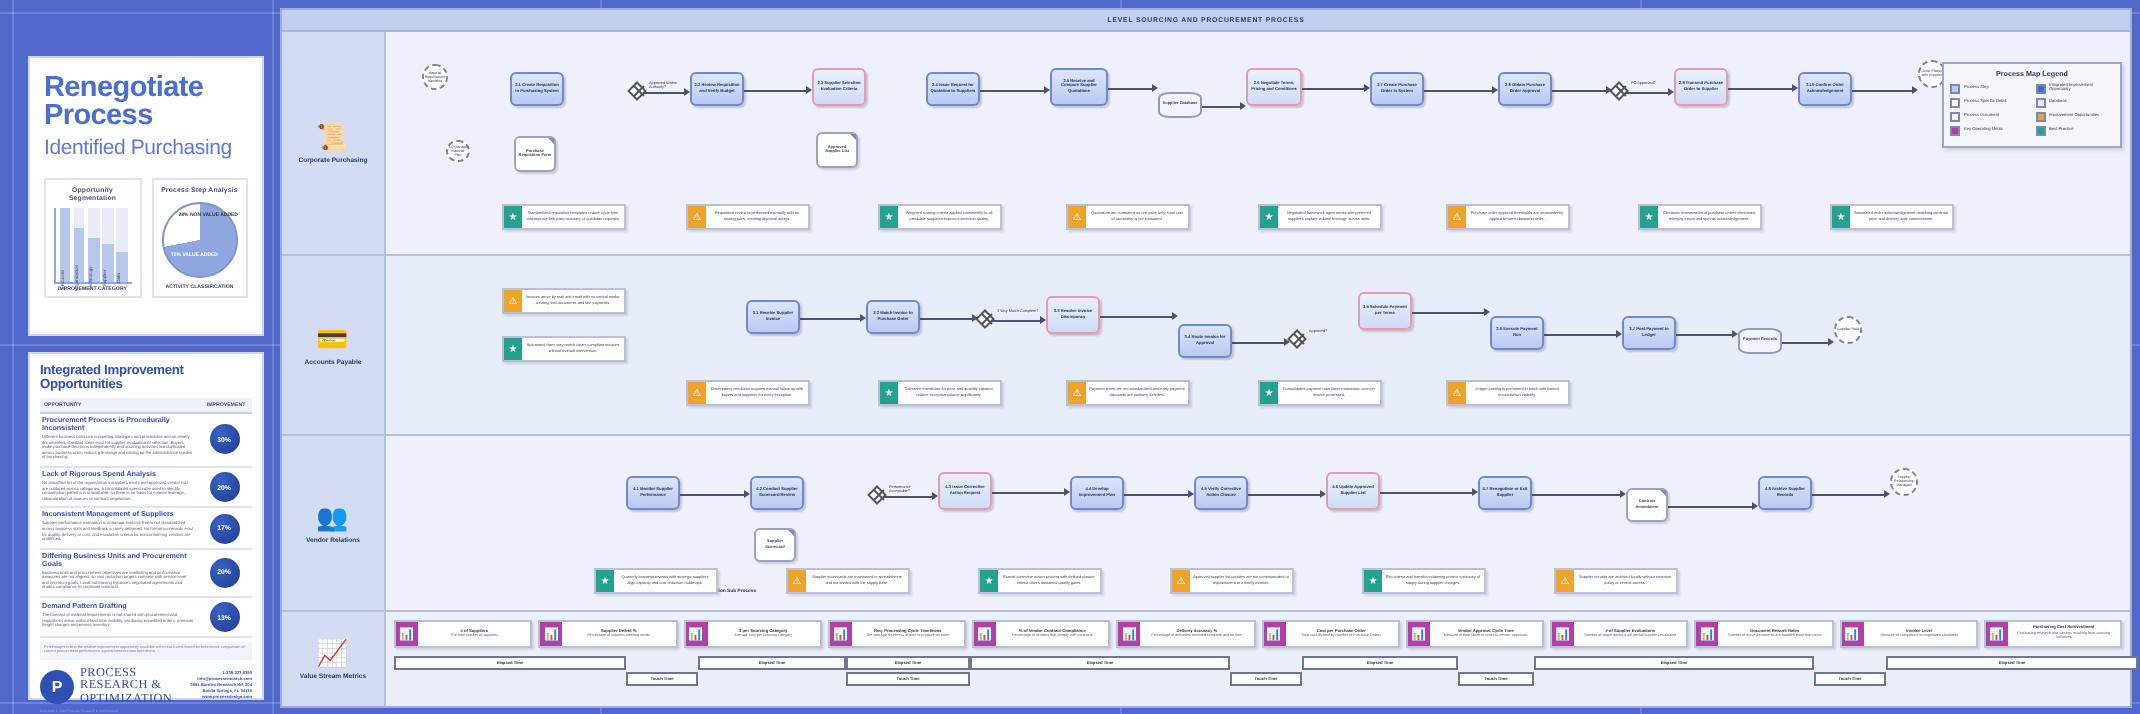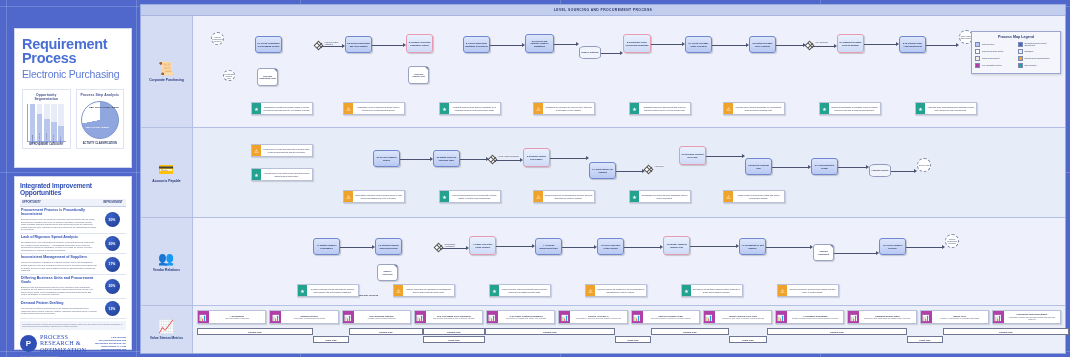--- a/index.html
+++ b/index.html
@@ -118,23 +118,23 @@
   <div class="gline-v" style="left:560px"></div>
   <div class="gline-v" style="left:820px"></div>
   <div class="gline-h" style="top:6px"></div>
   <div class="gline-h" style="top:172px"></div>
   <div class="gline-h" style="top:351px"></div>
 </div>
 
 <div class="left-col">
 
   <div class="panel panel-top">
-    <div class="ttl">Requirement</div>
+    <div class="ttl">Renegotiate</div>
     <div class="ttl">Process</div>
-    <div class="ttl2">Electronic Purchasing</div>
+    <div class="ttl2">Identified Purchasing</div>
 
     <div class="charts">
       <div class="chartbox">
         <div class="chart-h">Opportunity Segmentation</div>
         <div class="bars" id="barplot">
             <div class="bar-wrap">
               <div class="bar-bg" style="height: 100%;"></div>
               <div class="bar" style="height: 100%;">
                 <div class="bar-lbl">Process</div>
               </div>

